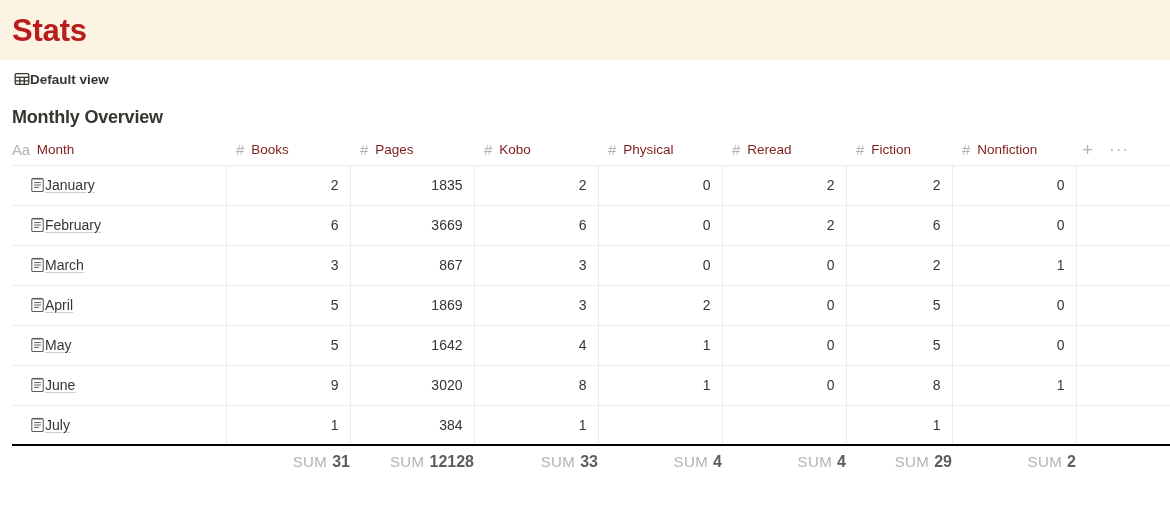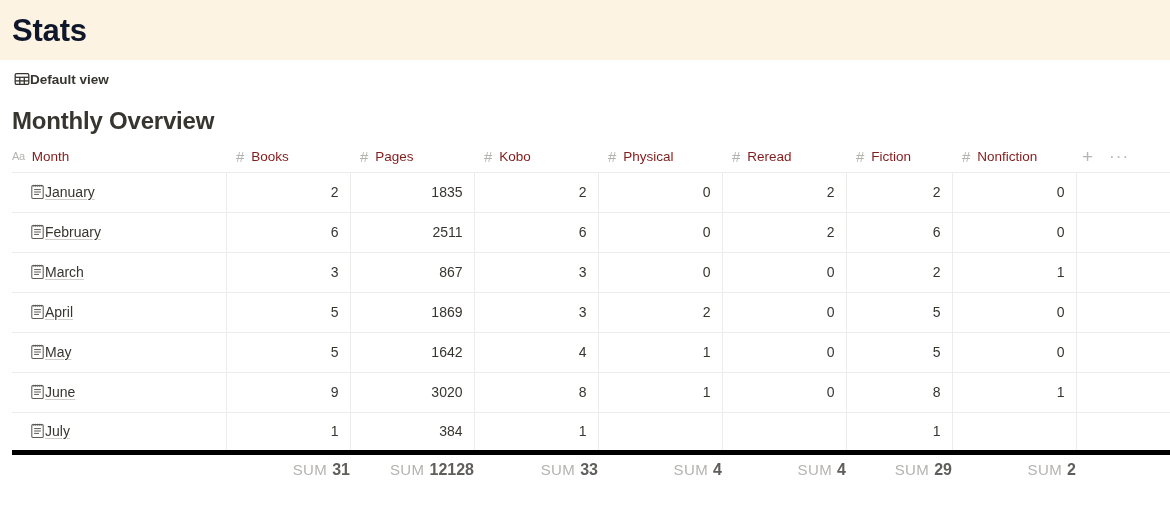--- a/index.html
+++ b/index.html
@@ -20,42 +20,42 @@
     background: #fcf3e2;
     height: 60px;
     display: flex;
     align-items: center;
     padding-left: 12px;
     box-sizing: border-box;
   }
   .page-title {
     font-size: 31px;
     font-weight: bold;
-    color: #0f172a;
+    color: #b91c1c;
     letter-spacing: -0.2px;
     line-height: 1;
   }
 
   
   .view-bar {
     height: 38px;
     display: flex;
     align-items: center;
     padding-left: 14px;
   }
   .view-label {
     font-size: 13.5px;
     font-weight: bold;
     color: #37352f;
   }
   .grid-icon { display: block; }
 
   
   .section-heading {
-    font-size: 24px;
+    font-size: 18px;
     font-weight: bold;
     color: #37352f;
     padding: 9px 0 6px 12px;
     letter-spacing: -0.2px;
   }
 
   
   .db-table {
     border-collapse: collapse;
     table-layout: fixed;
@@ -83,21 +83,21 @@
     display: flex;
     align-items: center;
     gap: 7px;
   }
   .type-icon {
     color: #b4b3b0;
     font-size: 13px;
     line-height: 1;
     display: inline-block;
   }
-  .type-icon.aa { font-size: 11px; letter-spacing: -0.3px; }
+  .type-icon.aa { font-size: 15px; letter-spacing: -0.3px; }
   .type-icon.hash { font-size: 15px; }
   .head-text { color: #7f1d1d; }
 
   th.tools-head {
     text-align: left;
     padding: 0;
   }
   .tools {
     display: flex;
     align-items: center;
@@ -116,21 +116,21 @@
 
   
   tbody tr { height: 40px; }
   tbody td {
     border-top: 1px solid #ececeb;
     border-right: 1px solid #ececeb;
     font-size: 14px;
     color: #37352f;
     box-sizing: border-box;
   }
-  tbody tr:last-child td { border-bottom: 5px solid #000000; }
+  tbody tr:last-child td { border-bottom: 2px solid #000000; }
   tbody td.title-cell {
     padding-left: 18px;
     border-left: none;
   }
   tbody td.num-cell {
     text-align: right;
     padding-right: 11px;
     color: #37352f;
   }
   tbody td.tail-cell { border-right: none; }
@@ -307,21 +307,21 @@
               <line x1="5.6" y1="0.8" x2="5.6" y2="2.6" stroke="#5b5a57" stroke-width="0.9"></line>
               <line x1="7.5" y1="0.8" x2="7.5" y2="2.6" stroke="#5b5a57" stroke-width="0.9"></line>
               <line x1="9.4" y1="0.8" x2="9.4" y2="2.6" stroke="#5b5a57" stroke-width="0.9"></line>
               <line x1="11.3" y1="0.8" x2="11.3" y2="2.6" stroke="#5b5a57" stroke-width="0.9"></line>
             </svg>
           </span>
           <span class="page-link">February</span>
         </span>
       </td>
       <td class="num-cell">6</td>
-      <td class="num-cell">2511</td>
+      <td class="num-cell">3669</td>
       <td class="num-cell">6</td>
       <td class="num-cell">0</td>
       <td class="num-cell">2</td>
       <td class="num-cell">6</td>
       <td class="num-cell">0</td>
       <td class="tail-cell"></td>
     </tr>
 
     <tr>
       <td class="title-cell">

